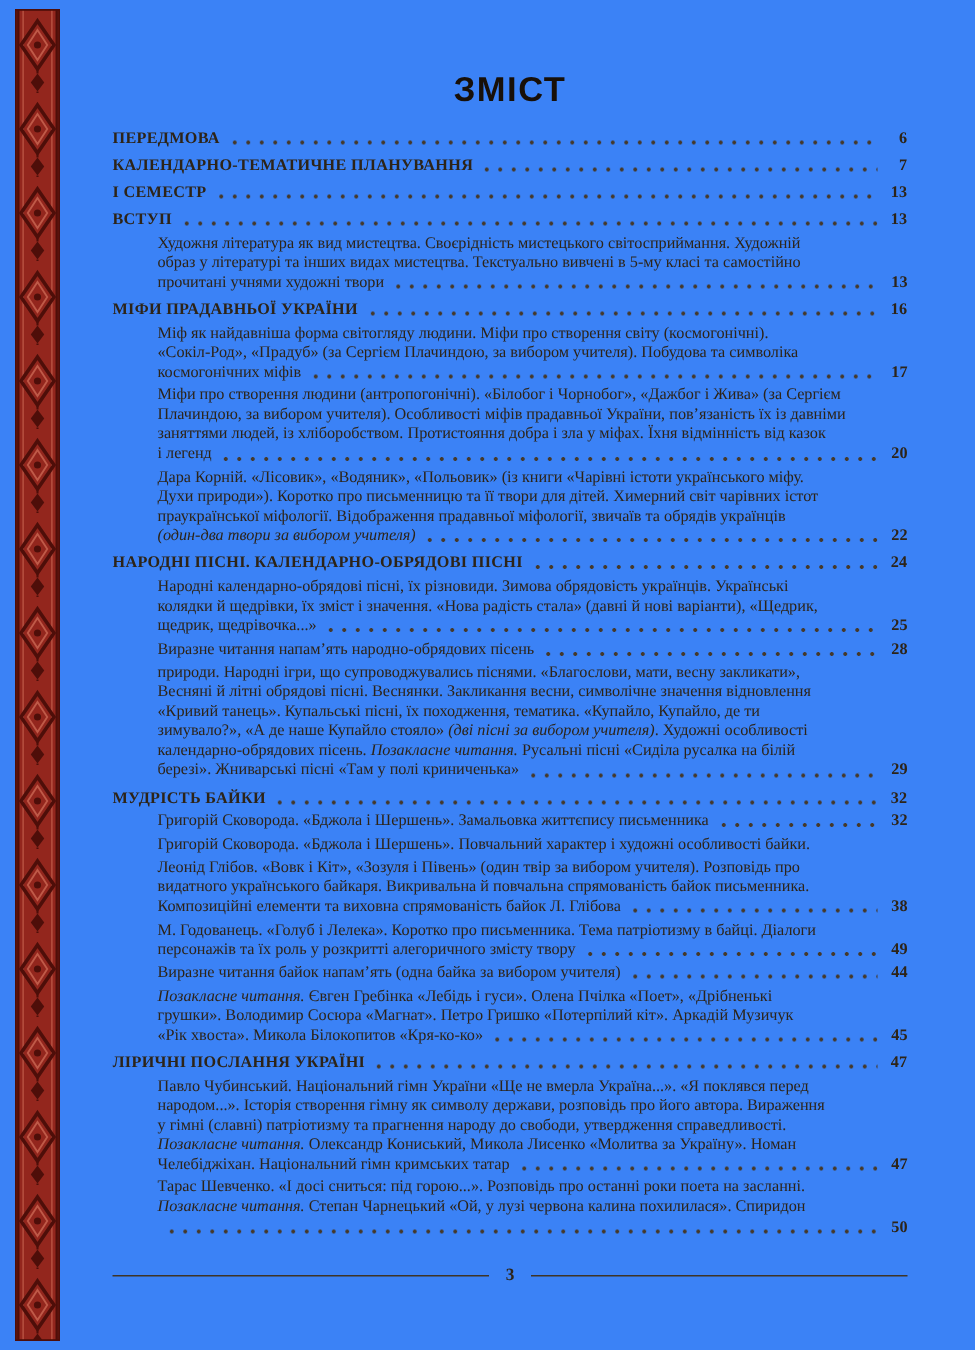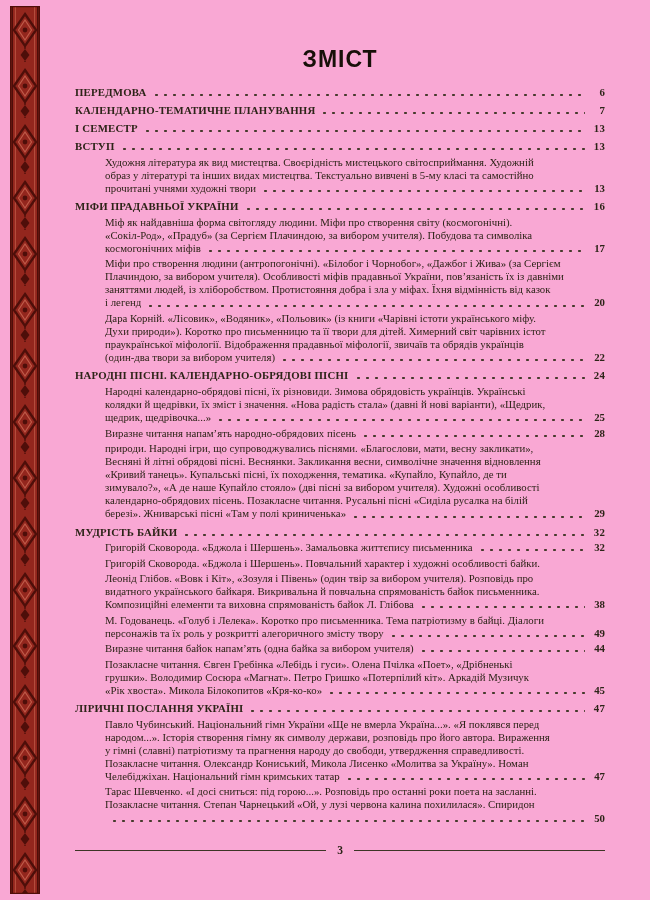--- a/index.html
+++ b/index.html
@@ -1,21 +1,21 @@
 <!DOCTYPE html>
 <html lang="uk"><head>
 <meta charset="utf-8">
 <style>
   html,body { margin:0; padding:0; }
   body { background:#e9e7e2; }
   .page {
     position:relative;
     width:650px; height:900px;
     margin:0 auto;
-    background:#f9a8d4;
+    background:#3b82f6;
     overflow:hidden;
     font-family:"Liberation Serif", serif;
     color:#2d2418;
   }
   .ornament {
     position:absolute; left:10px; top:6px;
     width:30px; height:888px;
   }
   .content {
     position:absolute; left:75px; top:46px; width:530px;
@@ -26,21 +26,21 @@
     font-family:"Liberation Sans", sans-serif;
     font-weight:bold;
     font-size:23px;
     letter-spacing:1px;
     color:#181009;
   }
   .entry { font-size:10.8px; line-height:13.1px; }
   .entry.section { margin-top:5px; font-weight:bold; letter-spacing:0.2px; }
   .entry.sub { margin-top:2.4px; padding-left:30px; }
   .line { white-space:nowrap; }
-  .line .it { }
+  .line .it { font-style:italic; }
   .line.last { display:flex;justify-content:flex-end; }
   .line.last .lt { flex:0 1 auto; overflow:hidden; }
   .leader {
     flex:1 1 auto; min-width:14px;
     margin:0 3px 2px 5px;
     background-image:radial-gradient(circle, #45392b 1.05px, rgba(69,57,43,0) 1.5px);
     background-size:9px 4px;
     background-repeat:repeat-x;
     background-position:left bottom;
   }

